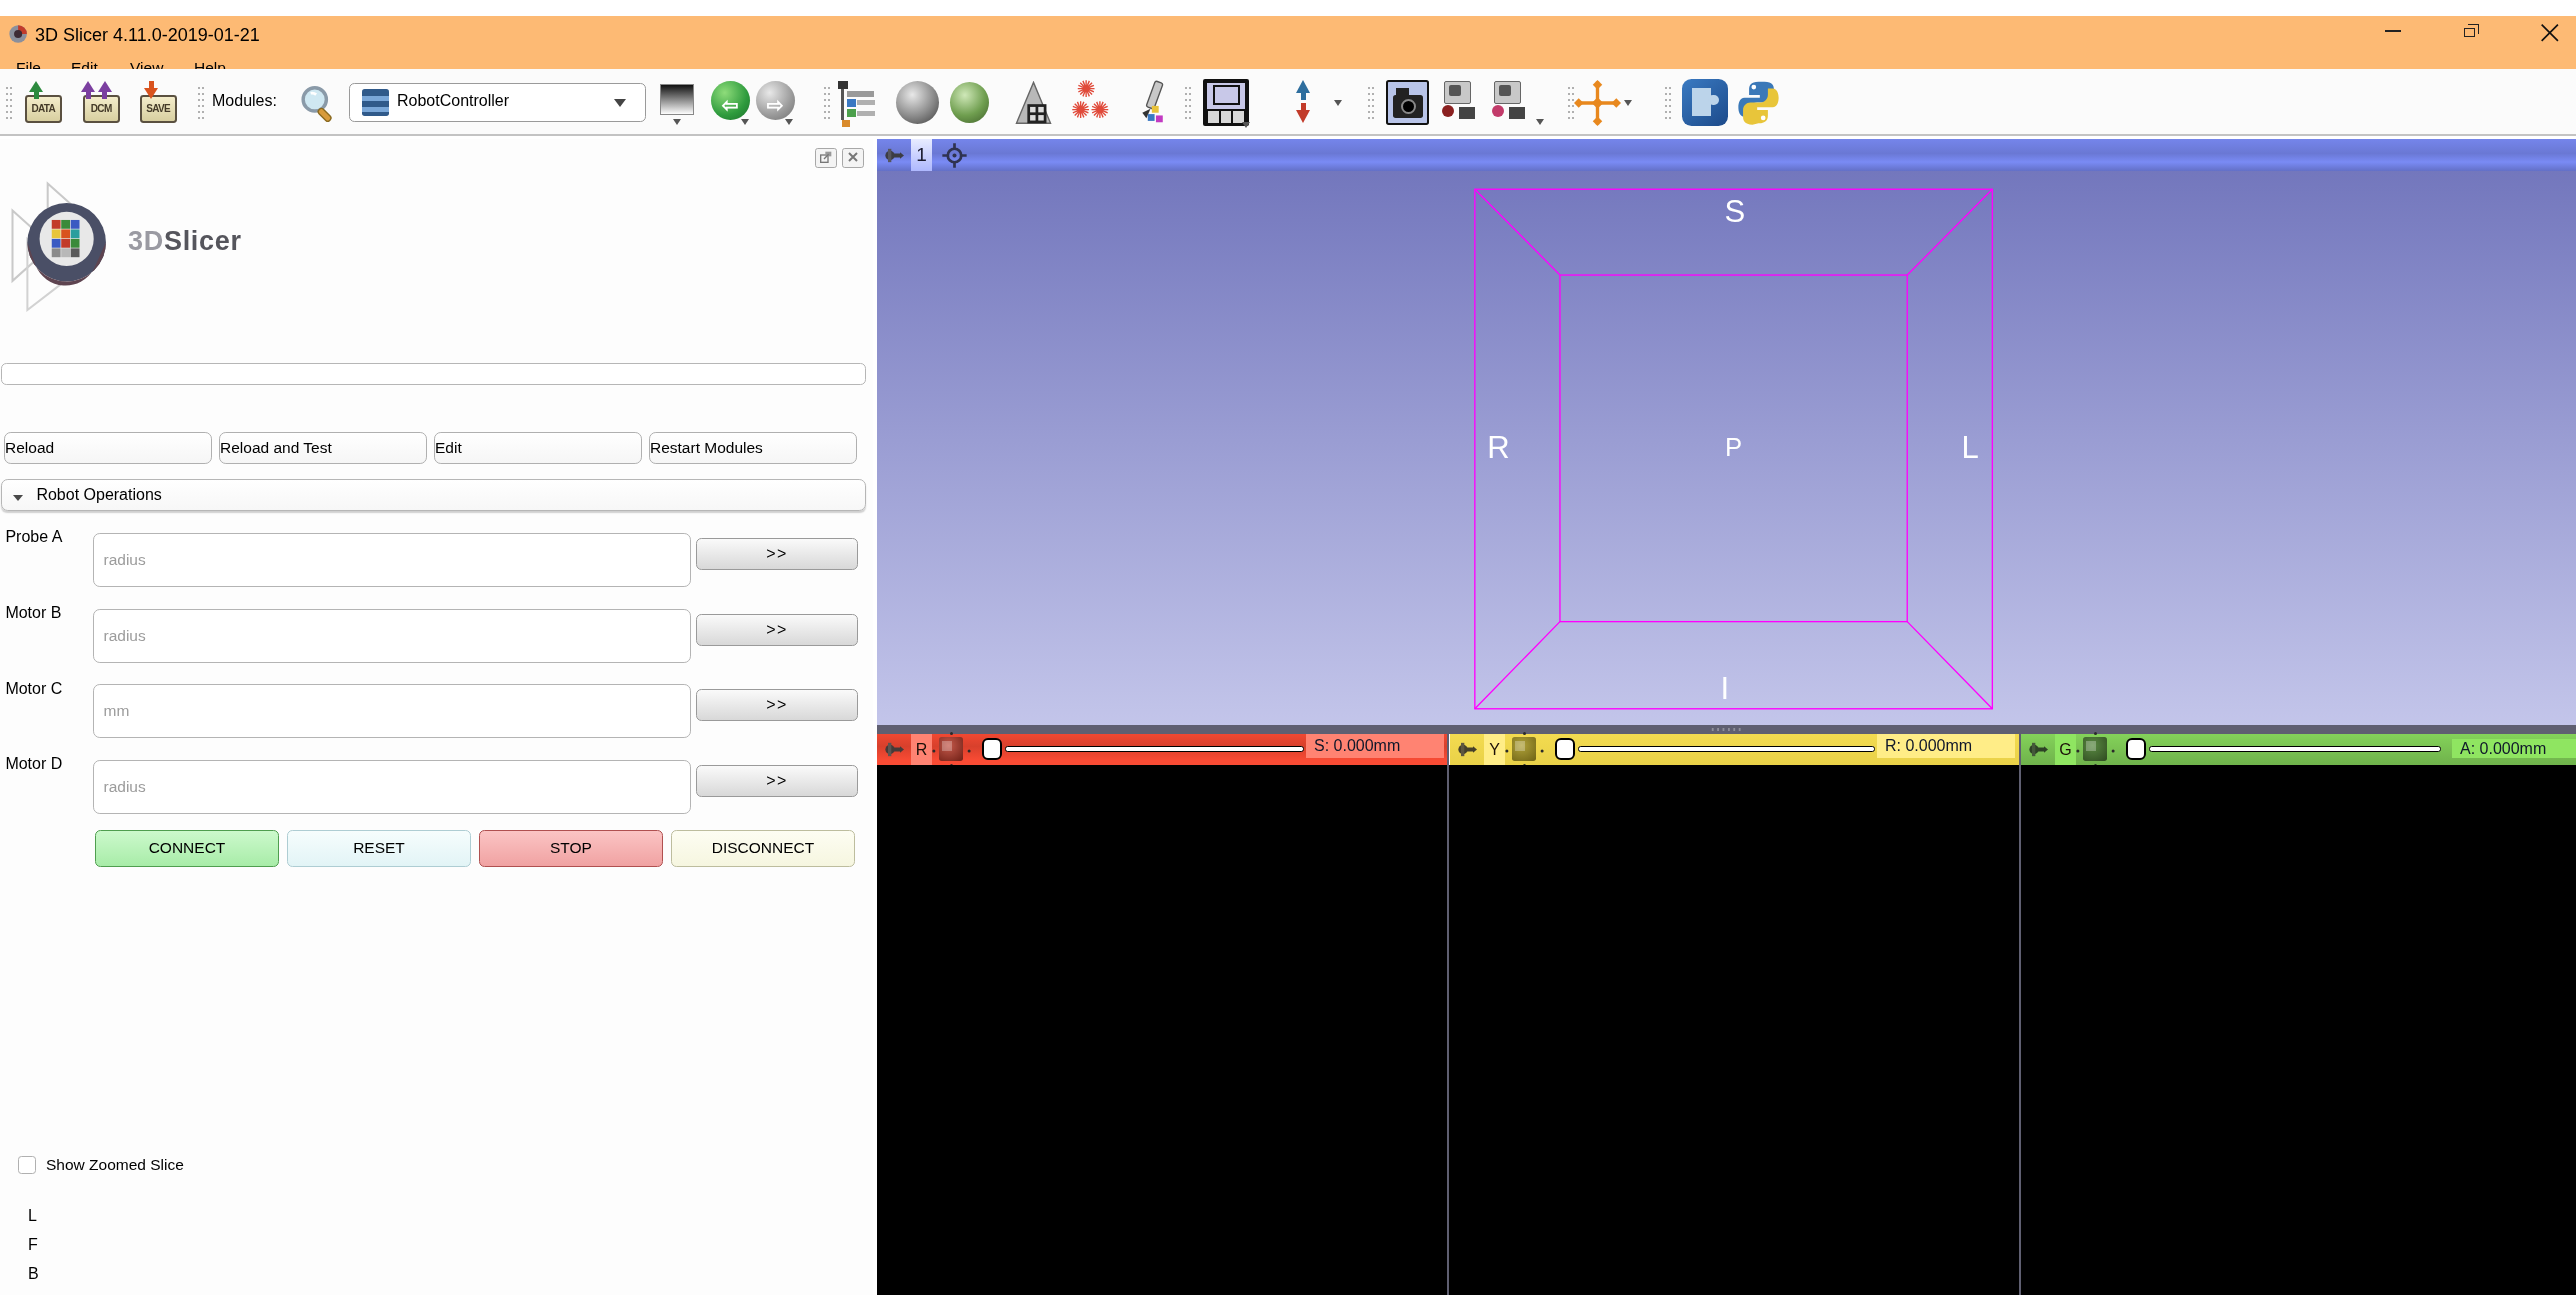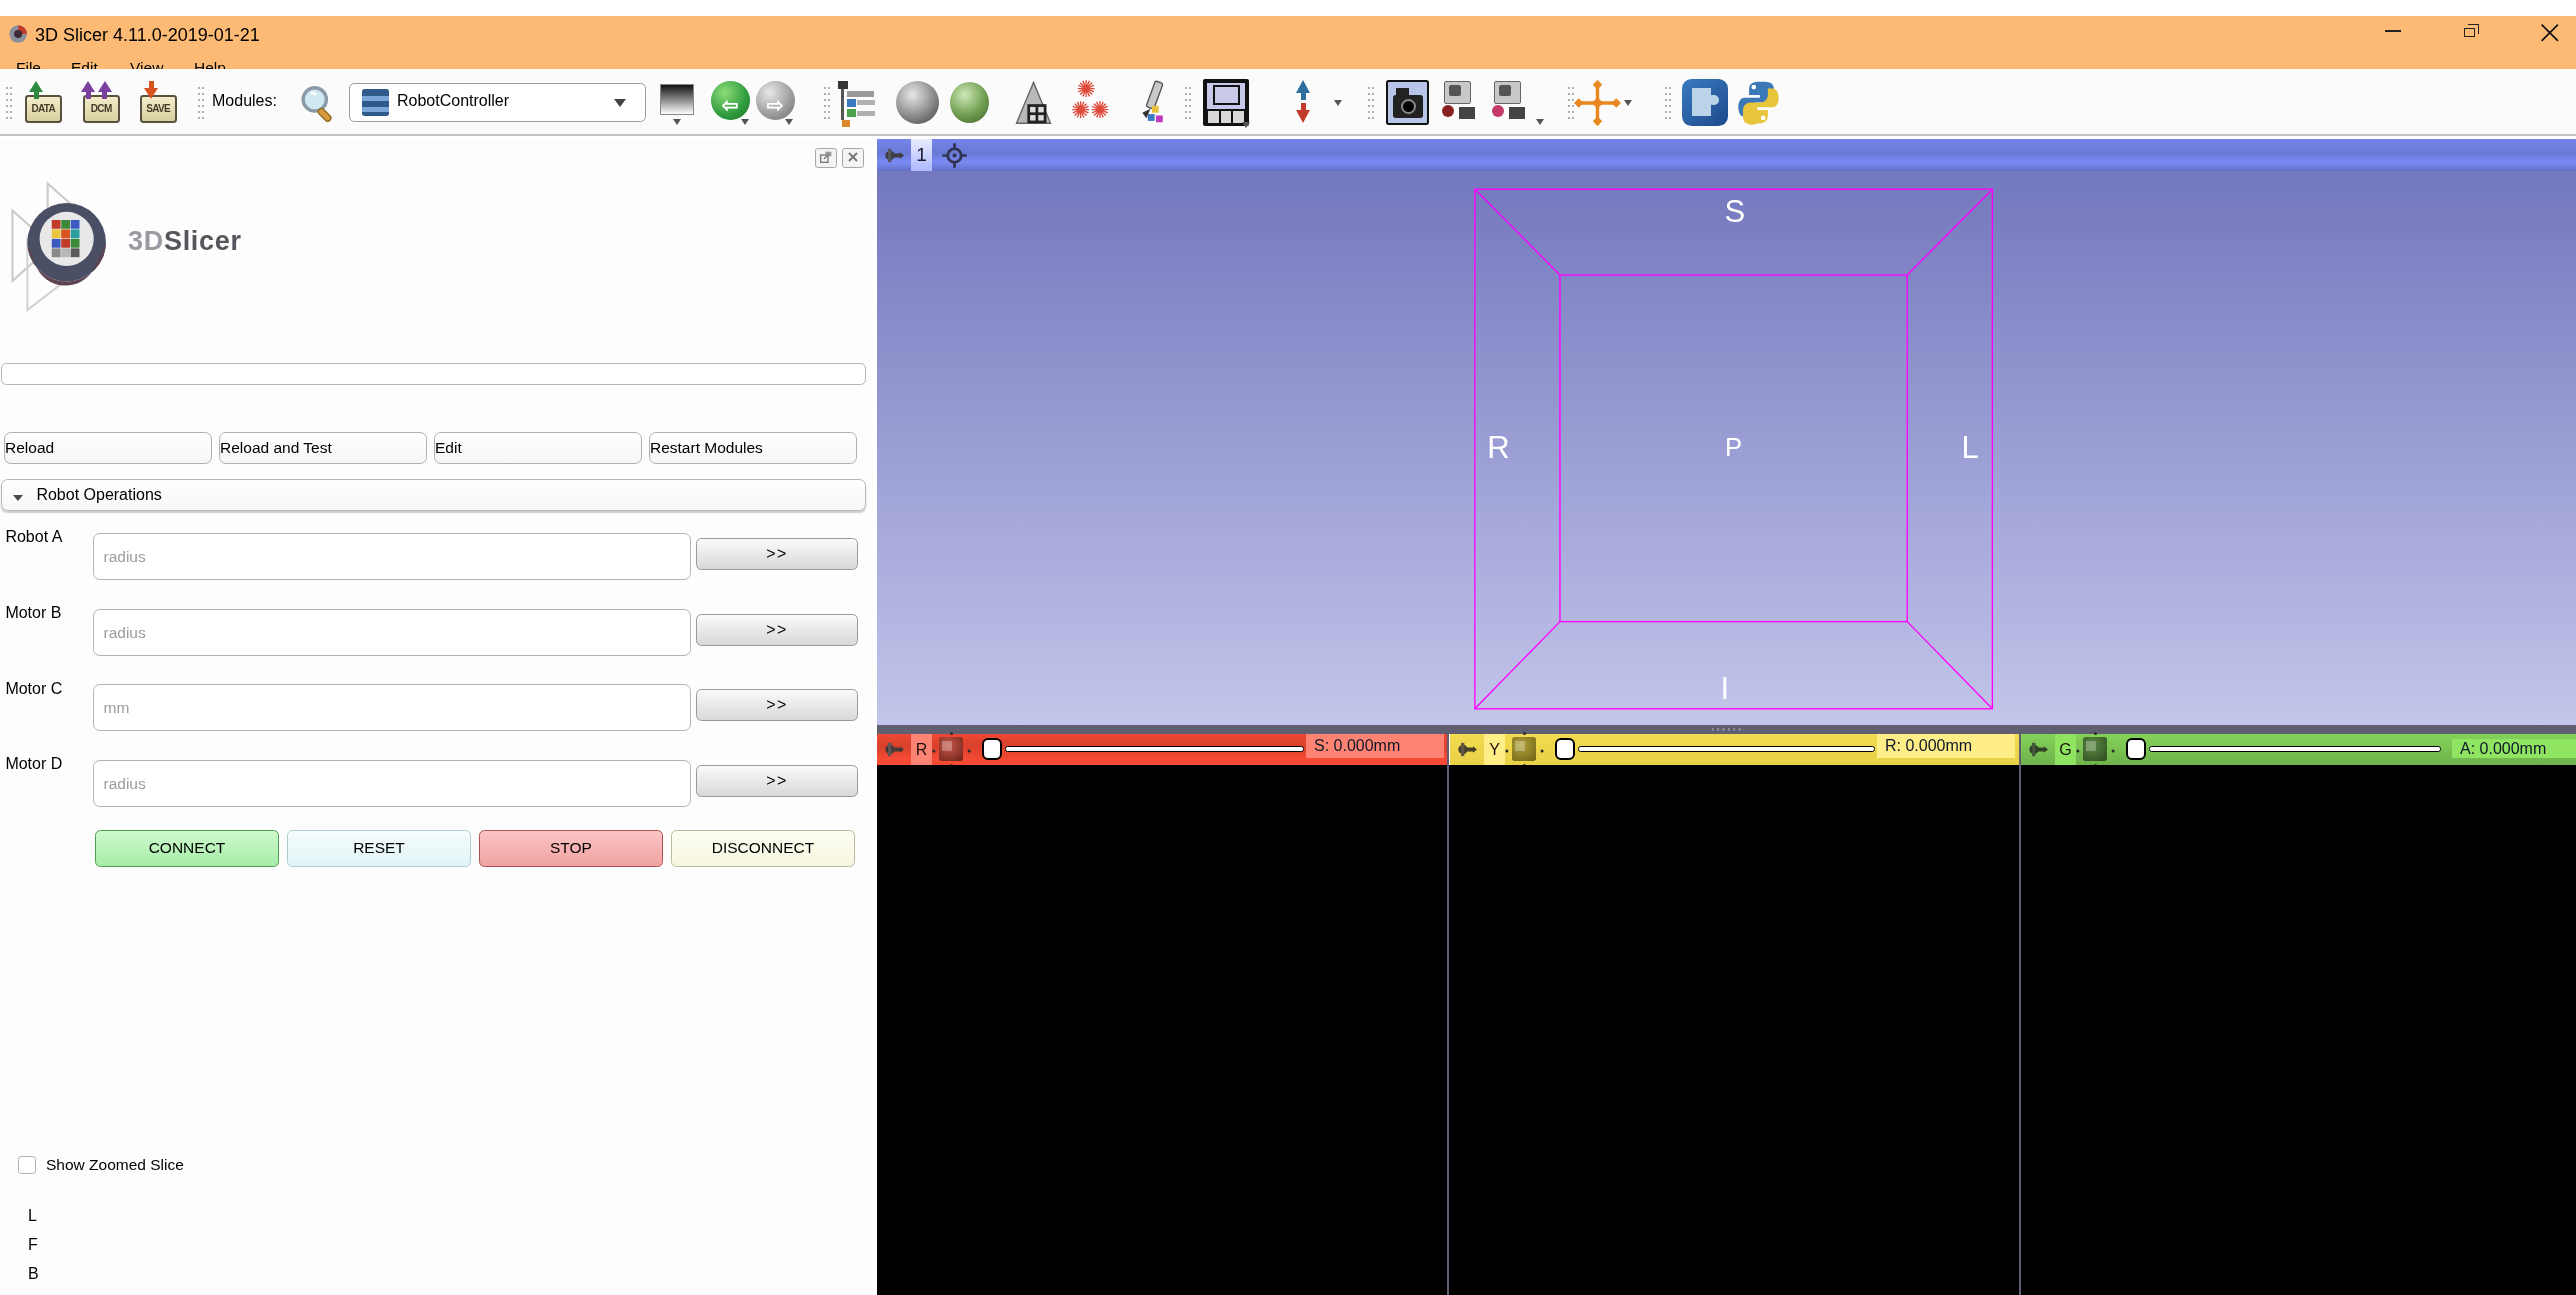--- a/index.html
+++ b/index.html
@@ -35,21 +35,21 @@
   #panel { position:absolute; left:0; top:139px; width:873px; height:1157px; background:#fdfdfd; }
   .panelbtn { position:absolute; top:8.8px; width:21.6px; height:20px; border:1.4px solid #a8a8a8; border-radius:2.7px; background:#f4f4f4; color:#444; font-size:11.5px; text-align:center; line-height:17.6px; }
   .sechdr { position:absolute; left:1.4px; width:865px; height:32px; border:1.4px solid #b6b6b6; border-radius:6.8px;
     background:linear-gradient(#ffffff,#f7f7f7); box-shadow:0 2px 1.4px -0.7px rgba(0,0,0,0.18); }
   .sechdr .tri { position:absolute; left:10.8px; top:11.5px; }
   .tri-r { width:0; height:0; border-top:5.4px solid transparent; border-bottom:5.4px solid transparent; border-left:6.8px solid #4a4a4a; margin-top:0.7px; }
   .tri-d { width:0; height:0; border-left:5.4px solid transparent; border-right:5.4px solid transparent; border-top:6.8px solid #4a4a4a; margin-top:3.4px; }
   .sechdr .t { position:absolute; left:34px; top:6px; font-size:16px; }
   .qbtn { position:absolute; height:32px; background:linear-gradient(#ffffff,#f6f6f6); border:1.4px solid #b0b0b0; border-radius:6.8px; line-height:29px; font-size:15.5px; }
   .mrow-label { position:absolute; left:5.4px; font-size:16px; }
-  .minput { position:absolute; left:93px; width:598px; height:47px; border:1.4px solid #b4b4b4; border-radius:6.8px; background:#fff; font-family:"Liberation Sans",sans-serif; font-size:15.5px; padding:0 9.5px; color:#000; }
+  .minput { position:absolute; left:93px; width:598px; height:54px; border:1.4px solid #b4b4b4; border-radius:6.8px; background:#fff; font-family:"Liberation Sans",sans-serif; font-size:15.5px; padding:0 9.5px; color:#000; }
   .minput::placeholder { color:#9c9c9c; opacity:1; }
   .fwdbtn { position:absolute; left:696px; width:162px; height:32px; background:linear-gradient(#fafafa,#d8d8d8); border:1.4px solid #9a9a9a; border-radius:5.4px; text-align:center; line-height:30px; font-size:16px; letter-spacing:1.4px; }
   .abtn { position:absolute; top:691px; width:184px; height:37px; border-radius:5.4px; text-align:center; line-height:34px; font-size:15.5px; }
   #cb { position:absolute; left:18px; top:1017px; width:18px; height:18px; border:1.4px solid #b0b0b0; border-radius:3.4px; background:#fff; }
   .axis { position:absolute; left:28px; font-size:16px; }
 
   
   #rightarea { position:absolute; left:877px; top:137px; width:1699px; height:1159px; }
   #v3hdr { position:absolute; left:0; top:2px; width:1699px; height:32px;
     background:linear-gradient(180deg,#7585eb 0%,#6a78d4 45%,#7a8bf5 72%,#6370c7 100%); }
@@ -304,21 +304,21 @@
   <div class="qbtn" style="left:4px;top:293px;width:208px">Reload</div>
   <div class="qbtn" style="left:219px;top:293px;width:208px">Reload and Test</div>
   <div class="qbtn" style="left:434px;top:293px;width:208px">Edit</div>
   <div class="qbtn" style="left:649px;top:293px;width:208px">Restart Modules</div>
 
   <div class="sechdr" style="top:340px">
     <div class="tri tri-d"></div>
     <span class="t">Robot Operations</span>
   </div>
 
-  <span class="mrow-label" style="top:389px">Robot A</span>
+  <span class="mrow-label" style="top:389px">Probe A</span>
   <input class="minput" style="top: 394px;" placeholder="radius">
   <div class="fwdbtn" style="top:399px">&gt;&gt;</div>
 
   <span class="mrow-label" style="top:465px">Motor B</span>
   <input class="minput" style="top: 470px;" placeholder="radius">
   <div class="fwdbtn" style="top:475px">&gt;&gt;</div>
 
   <span class="mrow-label" style="top:541px">Motor C</span>
   <input class="minput" style="top: 545px;" placeholder="mm">
   <div class="fwdbtn" style="top:550px">&gt;&gt;</div>

